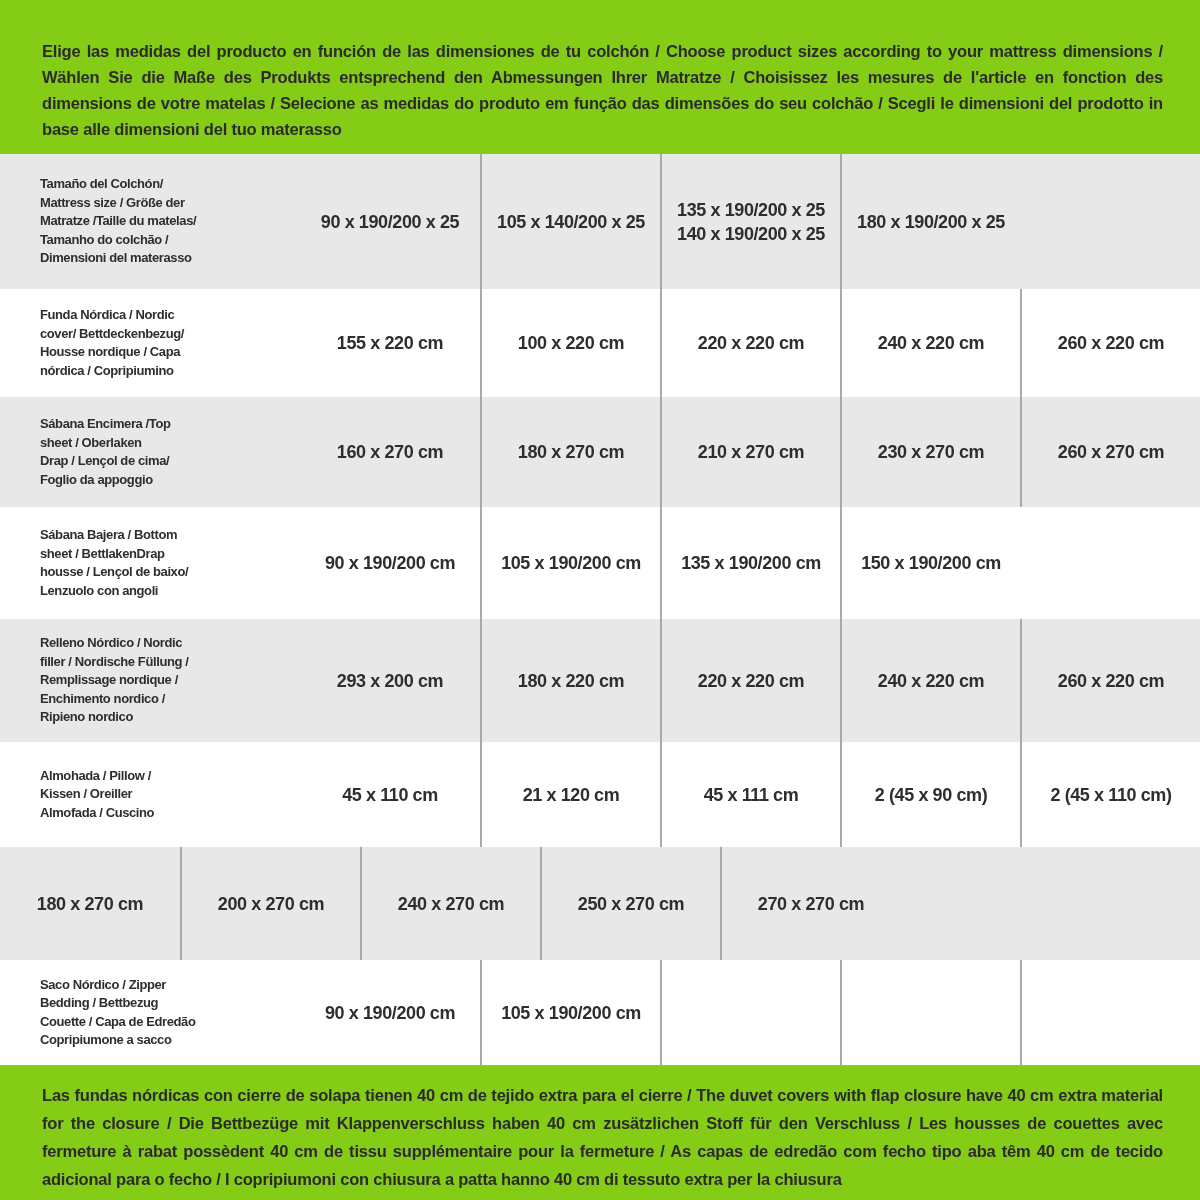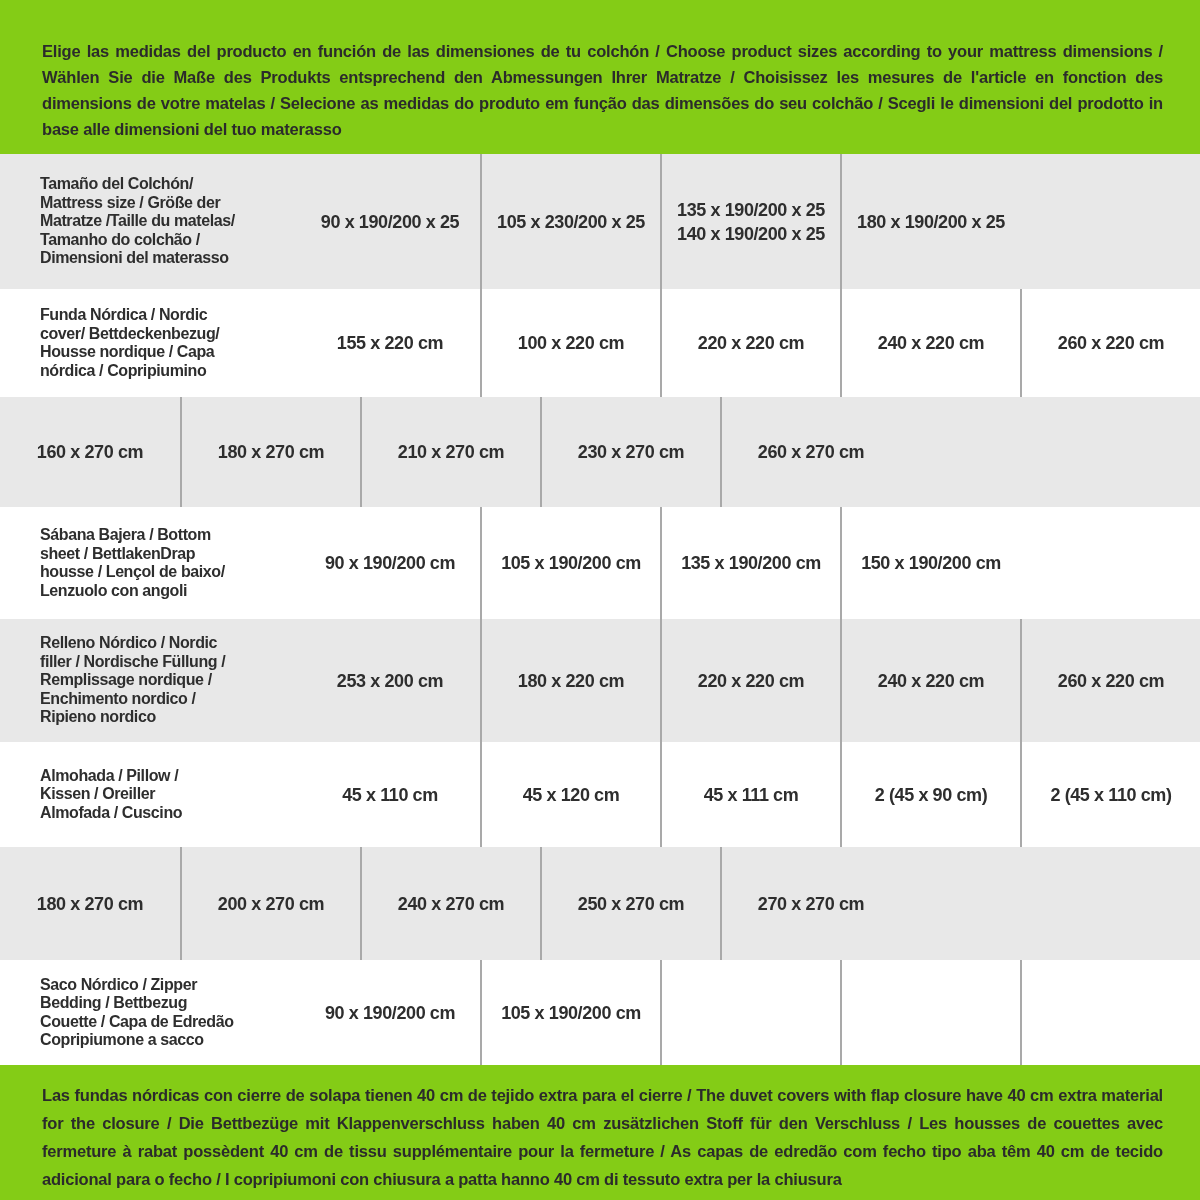--- a/index.html
+++ b/index.html
@@ -46,21 +46,21 @@
     display: flex;
     align-items: center;
     white-space: pre-line;
     font-weight: bold;
   }
   .cell.label {
     width: 25%;
     padding-left: 40px;
     padding-right: 6px;
     justify-content: flex-start;
-    font-size: 16px;
+    font-size: 13px;
     line-height: 18.5px;
     letter-spacing: -0.4px;
     color: #2e2e2e;
   }
   .cell.val {
     width: 15%;
     justify-content: center;
     text-align: center;
     font-size: 18px;
     line-height: 24px;
@@ -81,39 +81,43 @@
 
   <div class="size-table">
 
     <div class="row gray" style="min-height:135px">
       <div class="cell label">Tamaño del Colchón/
 Mattress size / Größe der
 Matratze /Taille du matelas/
 Tamanho do colchão /
 Dimensioni del materasso</div>
       <div class="cell val">90 x 190/200 x 25</div>
-      <div class="cell val">105 x 230/200 x 25</div>
+      <div class="cell val">105 x 140/200 x 25</div>
       <div class="cell val">135 x 190/200 x 25
 140 x 190/200 x 25</div>
       <div class="cell val">180 x 190/200 x 25</div>
     </div>
 
     <div class="row white" style="min-height:108px">
       <div class="cell label">Funda Nórdica /  Nordic
 cover/ Bettdeckenbezug/
 Housse nordique  / Capa
 nórdica / Copripiumino</div>
       <div class="cell val">155 x 220 cm</div>
       <div class="cell val">100 x 220 cm</div>
       <div class="cell val">220 x 220 cm</div>
       <div class="cell val">240 x 220 cm</div>
       <div class="cell val">260 x 220 cm</div>
     </div>
 
     <div class="row gray" style="min-height:110px">
+      <div class="cell label">Sábana Encimera /Top
+sheet / Oberlaken
+Drap / Lençol de cima/
+Foglio da appoggio</div>
       <div class="cell val">160 x 270 cm</div>
       <div class="cell val">180 x 270 cm</div>
       <div class="cell val">210 x 270 cm</div>
       <div class="cell val">230 x 270 cm</div>
       <div class="cell val">260 x 270 cm</div>
     </div>
 
     <div class="row white" style="min-height:112px">
       <div class="cell label">Sábana Bajera / Bottom
 sheet / BettlakenDrap
@@ -124,33 +128,33 @@
       <div class="cell val">135 x 190/200 cm</div>
       <div class="cell val">150 x 190/200 cm</div>
     </div>
 
     <div class="row gray" style="min-height:123px">
       <div class="cell label">Relleno Nórdico / Nordic
 filler / Nordische Füllung /
 Remplissage nordique /
 Enchimento nordico /
 Ripieno nordico</div>
-      <div class="cell val">253 x 200 cm</div>
+      <div class="cell val">293 x 200 cm</div>
       <div class="cell val">180 x 220 cm</div>
       <div class="cell val">220 x 220 cm</div>
       <div class="cell val">240 x 220 cm</div>
       <div class="cell val">260 x 220 cm</div>
     </div>
 
     <div class="row white" style="min-height:105px">
       <div class="cell label">Almohada  / Pillow /
 Kissen / Oreiller
 Almofada / Cuscino</div>
       <div class="cell val">45 x 110 cm</div>
-      <div class="cell val">45 x 120 cm</div>
+      <div class="cell val">21 x 120 cm</div>
       <div class="cell val">45 x 111 cm</div>
       <div class="cell val">2 (45 x 90 cm)</div>
       <div class="cell val">2 (45 x 110 cm)</div>
     </div>
 
     <div class="row gray" style="min-height:113px">
       <div class="cell val">180 x 270 cm</div>
       <div class="cell val">200 x 270 cm</div>
       <div class="cell val">240 x 270 cm</div>
       <div class="cell val">250 x 270 cm</div>

